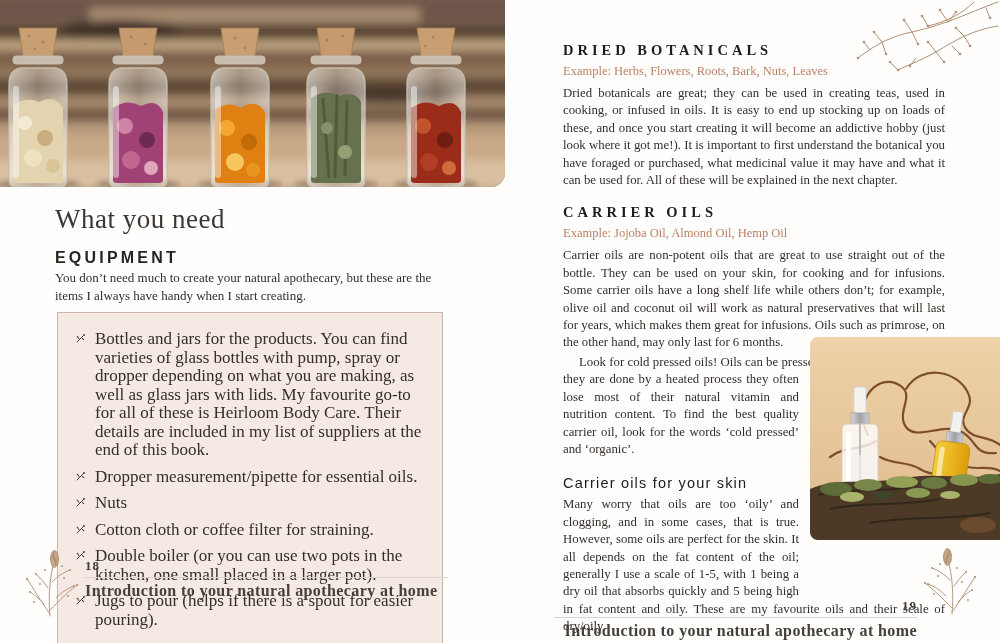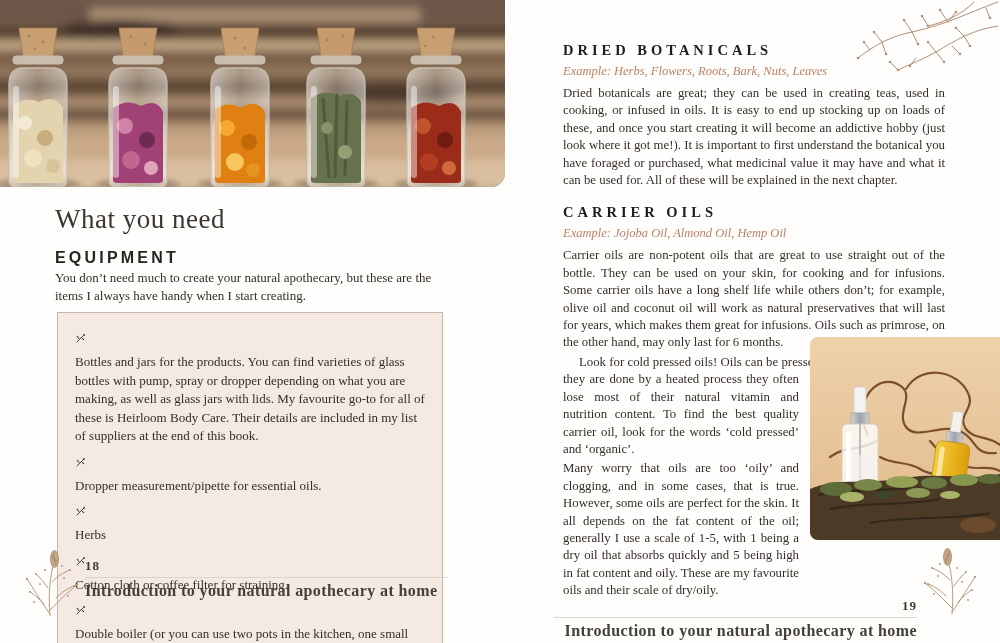--- a/index.html
+++ b/index.html
@@ -6,29 +6,29 @@
   body{width:1000px;height:643px;background:#fffefc;font-family:"Liberation Serif",serif;color:#332e2b;overflow:hidden;}
   .canvas{position:relative;width:1000px;height:643px;}
 
   
   .photo-bottles{position:absolute;left:0;top:0;width:505px;height:187px;overflow:hidden;border-radius:0 0 14px 0;}
   .left-title{position:absolute;left:55px;top:204px;font-size:27px;font-weight:400;color:#3b3734;letter-spacing:.5px;margin:0;}
   .eq-head{position:absolute;left:55px;top:249px;font-family:"Liberation Sans",sans-serif;font-size:16px;font-weight:600;letter-spacing:3.2px;color:#262421;margin:0;}
   .eq-intro{position:absolute;left:55px;top:269px;width:395px;font-size:13px;line-height:17.5px;margin:0;}
   .eq-box{position:absolute;left:57px;top:312px;width:350px;background:#f5e9e4;border:1px solid #cbb5aa;padding:17px 17px 14px 17px;}
   .eq-box ul{list-style:none;margin:0;padding:0;}
-  .eq-box li{display:flex;gap:9px;font-size:13px;line-height:18.5px;margin-bottom:8px;flex-direction:column;}
+  .eq-box li{display:flex;gap:9px;font-size:17px;line-height:18.5px;margin-bottom:8px;}
   .eq-box li:last-child{margin-bottom:0;}
   .sprig-bullet{flex:0 0 11px;margin-top:3px;}
 
   
   .right-col{position:absolute;left:563px;top:42px;width:382px;}
   .sec-head{font-family:Liberation Serif, serif;font-size:14.5px;font-weight:600;letter-spacing:4px;color:#1f1d1b;margin:0 0 5px 0;}
   .sec-head.second{margin-top:15px;}
-  .sec-example{font-style:italic;font-size:12.5px;color:#bb7f63;margin:0 0 6px 0;}
+  .sec-example{font-size:12.5px;color:#bb7f63;margin:0 0 6px 0;}
   .body-p{font-size:12.8px;line-height:17.4px;text-align:justify;margin:0 0 2px 0;}
   .body-p.indent{text-indent:16px;}
   .photo-spacer{float:right;width:146px;height:244px;shape-outside:inset(28px 0 0 0);}
   .sub-head{font-family:"Liberation Sans",sans-serif;font-size:14.5px;font-weight:500;letter-spacing:1.2px;color:#1d1b19;margin:17px 0 5px 0;}
   .photo-oils{position:absolute;left:810px;top:337px;width:190px;height:203px;overflow:hidden;border-radius:8px 0 0 8px;}
   .corner-branch{position:absolute;left:852px;top:0;}
 
   
   .footer{position:absolute;font-family:"Liberation Serif",serif;}
   .pagenum{font-size:13px;font-weight:600;color:#3f3a36;letter-spacing:1px;}
@@ -205,21 +205,21 @@
       <li>
           <svg class="sprig-bullet" width="11" height="11" viewBox="0 0 11 11">
             <use href="#sprig"></use>
           </svg>
           <span>Dropper measurement/pipette for essential oils.</span>
         </li>
       <li>
           <svg class="sprig-bullet" width="11" height="11" viewBox="0 0 11 11">
             <use href="#sprig"></use>
           </svg>
-          <span>Herbs</span>
+          <span>Nuts</span>
         </li>
       <li>
           <svg class="sprig-bullet" width="11" height="11" viewBox="0 0 11 11">
             <use href="#sprig"></use>
           </svg>
           <span>Cotton cloth or coffee filter for straining.</span>
         </li>
       <li>
           <svg class="sprig-bullet" width="11" height="11" viewBox="0 0 11 11">
             <use href="#sprig"></use>
@@ -278,20 +278,21 @@
     <h2 class="sec-head">DRIED BOTANICALS</h2>
     <p class="sec-example">Example: Herbs, Flowers, Roots, Bark, Nuts, Leaves</p>
     <p class="body-p">Dried botanicals are great; they can be used in creating teas, used in cooking, or infused in oils. It is easy to end up stocking up on loads of these, and once you start creating it will become an addictive hobby (just look where it got me!). It is important to first understand the botanical you have foraged or purchased, what medicinal value it may have and what it can be used for. All of these will be explained in the next chapter.</p>
 
     <h2 class="sec-head second">CARRIER OILS</h2>
     <p class="sec-example">Example: Jojoba Oil, Almond Oil, Hemp Oil</p>
     <p class="body-p">Carrier oils are non-potent oils that are great to use straight out of the bottle. They can be used on your skin, for cooking and for infusions. Some carrier oils have a long shelf life while others don’t; for example, olive oil and coconut oil will work as natural preservatives that will last for years, which makes them great for infusions. Oils such as primrose, on the other hand, may only last for 6 months.</p>
     <div class="photo-spacer"></div>
     <p class="body-p indent">Look for cold pressed oils! Oils can be pressed in many ways but when they are done by a heated process they often lose most of their natural vitamin and nutrition content. To find the best quality carrier oil, look for the words ‘cold pressed’ and ‘organic’.</p>
 
+    <h3 class="sub-head">Carrier oils for your skin</h3>
     <p class="body-p">Many worry that oils are too ‘oily’ and clogging, and in some cases, that is true. However, some oils are perfect for the skin. It all depends on the fat content of the oil; generally I use a scale of 1-5, with 1 being a dry oil that absorbs quickly and 5 being high in fat content and oily. These are my favourite oils and their scale of dry/oily.</p>
   </div>
 
   <div class="photo-oils">
     <svg width="190" height="203" viewBox="0 0 190 203">
       <defs>
         <linearGradient id="bgoil" x1="0" y1="0" x2="0" y2="1">
             <stop offset="0" stop-color="#eed2a9"></stop>
             <stop offset="1" stop-color="#e0b98c"></stop>
           </linearGradient>

